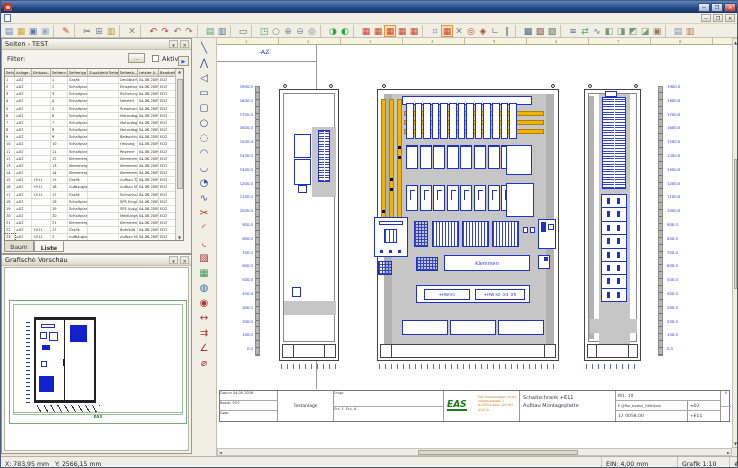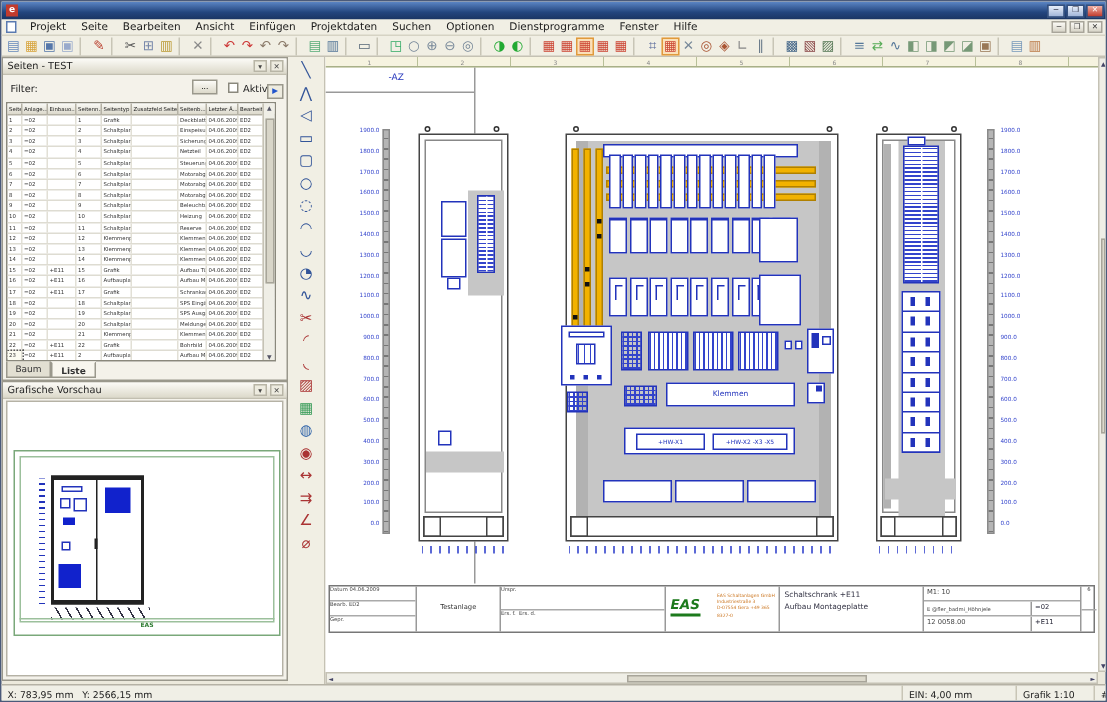--- a/index.html
+++ b/index.html
@@ -100,33 +100,20 @@
     <div class="appicon">e</div>
     <div class="btns">
       <div class="winbtn">─</div>
       <div class="winbtn">❐</div>
       <div class="winbtn close">✕</div>
     </div>
   </div>
 
   <div id="menubar" class="abs">
     <div class="docicon"></div>
-    <span style="display:flex;">
-        <div class="mitem">Projekt</div>
-        <div class="mitem">Seite</div>
-        <div class="mitem">Bearbeiten</div>
-        <div class="mitem">Ansicht</div>
-        <div class="mitem">Einfügen</div>
-        <div class="mitem">Projektdaten</div>
-        <div class="mitem">Suchen</div>
-        <div class="mitem">Optionen</div>
-        <div class="mitem">Dienstprogramme</div>
-        <div class="mitem">Fenster</div>
-        <div class="mitem">Hilfe</div>
-      </span>
     <div class="mdibtns">
       <div class="mdib">─</div>
       <div class="mdib">❐</div>
       <div class="mdib">✕</div>
     </div>
   </div>
 
   <div id="toolbar" class="abs">
       <div class="tbtn" style="color: rgb(102, 136, 187);">▤</div>
       <div class="tbtn" style="color: rgb(215, 163, 59);">▦</div>

